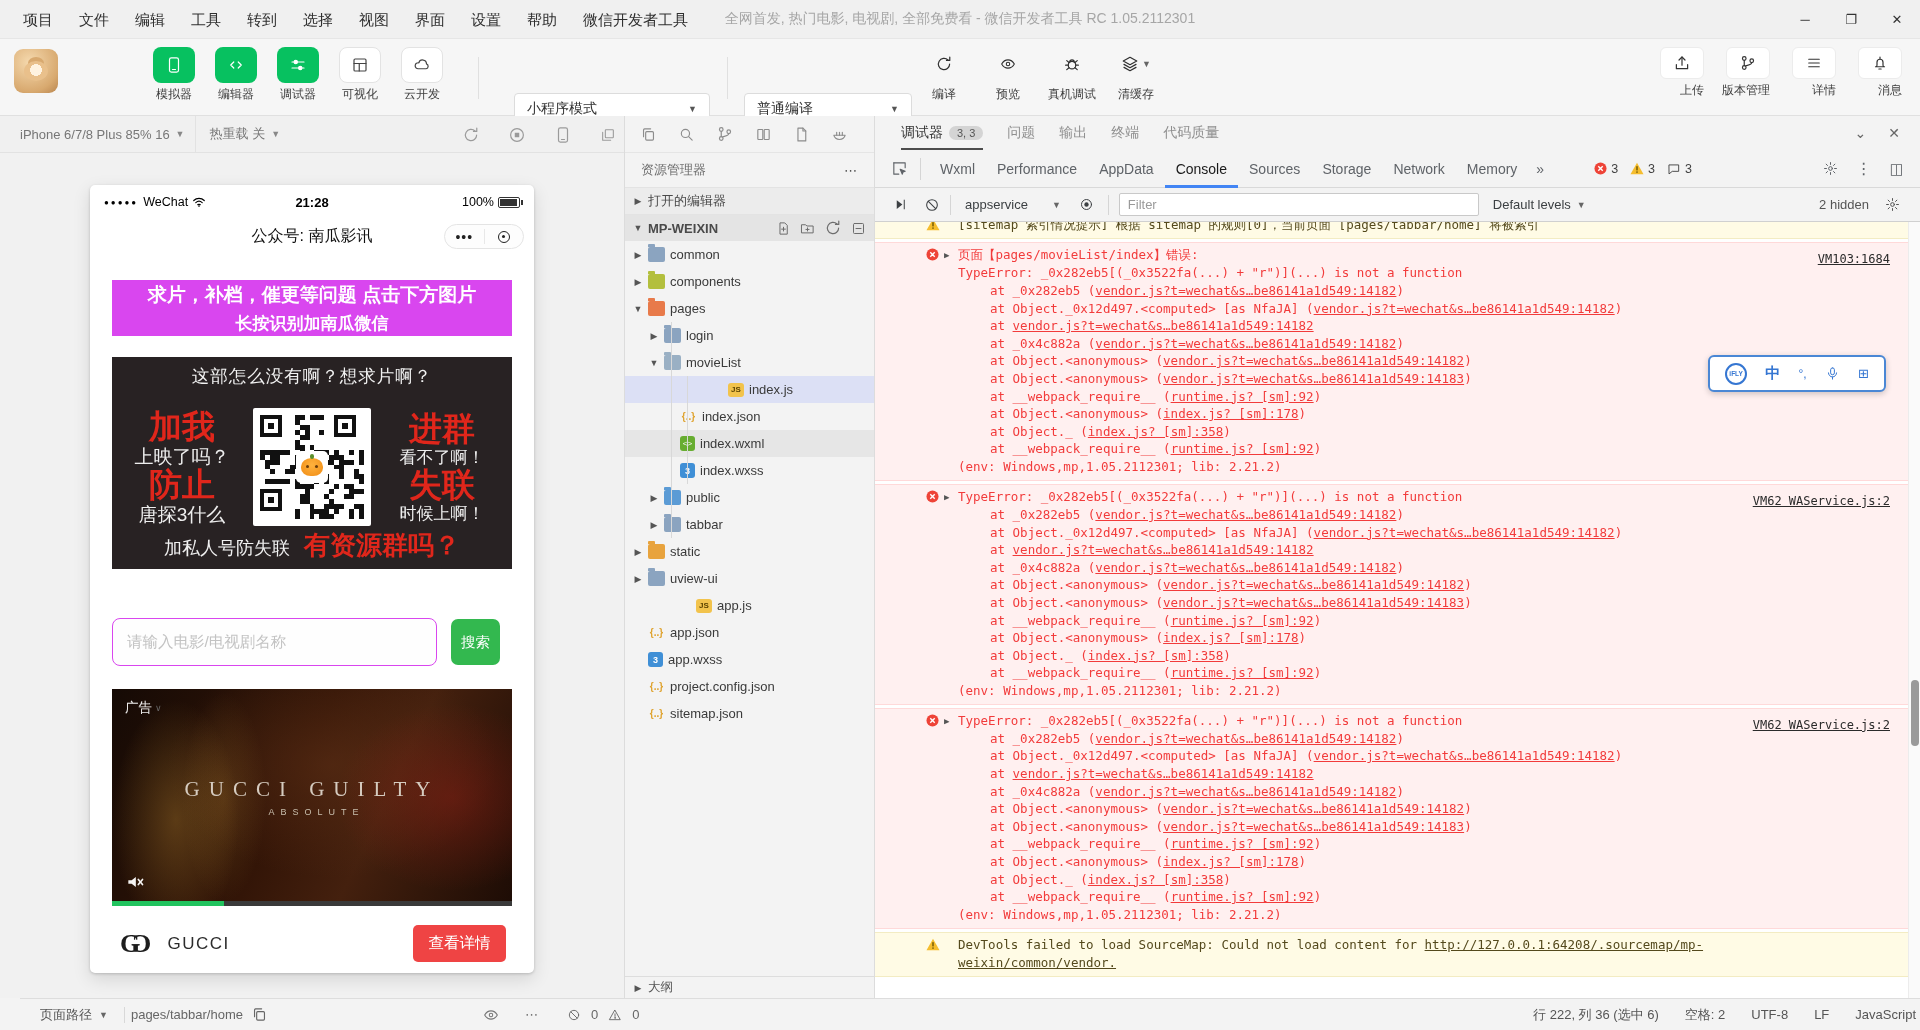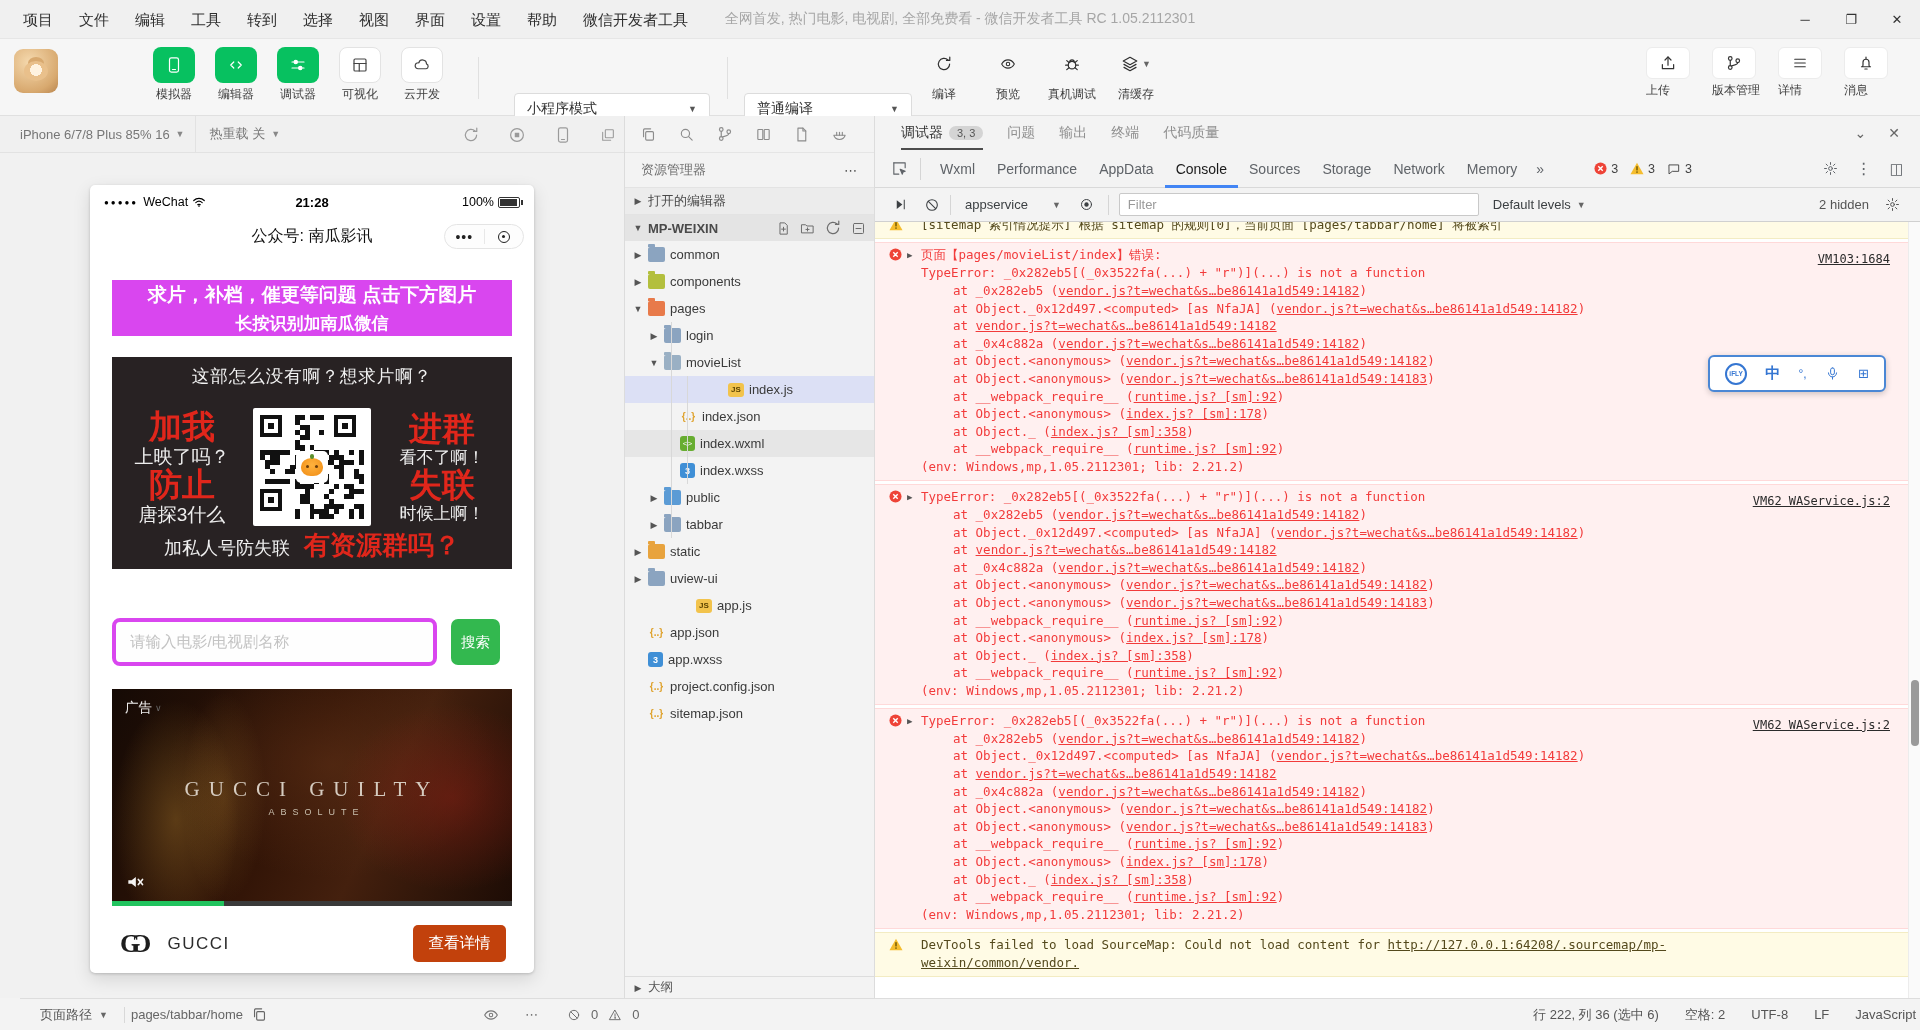--- a/index.html
+++ b/index.html
@@ -34,21 +34,21 @@
   .nav-lbl { font-size:12px; color:#3f3f3f; white-space:nowrap; }
   .vsep { position:absolute; top:18px; width:1px; height:42px; background:#e0e0e0; }
   .tb-select { position:absolute; top:54px; height:31px; background:#fff; border:1px solid #dcdcdc; border-radius:4px;
     display:flex; align-items:center; padding:0 12px; font-size:14px; color:#333; cursor:pointer; }
   .tb-select .caret { margin-left:auto; font-size:9px; color:#555; }
   #action-group { position:absolute; left:915px; top:8px; display:flex; gap:6px; }
   .act-item { width:58px; display:flex; flex-direction:column; align-items:center; gap:4px; cursor:pointer; color:#2f2f2f; }
   .act-item .nav-lbl { margin-top:1px; }
   .act-ico { height:34px; display:flex; align-items:center; justify-content:center; }
   #right-group { position:absolute; right:18px; top:8px; display:flex; gap:8px; }
-  .ract { width:58px; display:flex; flex-direction:column; align-items:flex-start; gap:3px; cursor:pointer; }
+  .ract { width:58px; display:flex; flex-direction:column; align-items:flex-end; gap:3px; cursor:pointer; }
   .ract-btn { width:44px; height:32px; border-radius:6px; background:#fff; border:1px solid #ececec;
     display:flex; align-items:center; justify-content:center; color:#333; }
 
   
   #main { position:absolute; left:0; top:116px; width:1920px; height:882px; display:flex; }
 
   
   #simulator { position:relative; width:625px; height:100%; background:#f1f1f1; border-right:1px solid #dcdcdc; }
   #sim-toolbar { position:absolute; left:0; top:0; width:100%; height:37px; background:#f0f0f0;
     border-bottom:1px solid #e2e2e2; display:flex; align-items:center; font-size:13px; color:#767676; }
@@ -99,21 +99,21 @@
     background:#fff; border-radius:5px; display:flex; align-items:center; justify-content:center; }
   #qr-pumpkin .p { position:relative; width:22px; height:18px; background:radial-gradient(circle at 50% 40%, #ffb23e, #f08c14);
     border-radius:48% 48% 44% 44%; }
   #qr-pumpkin .p::before { content:""; position:absolute; left:9px; top:-4px; width:4px; height:5px; background:#5a8f2d; border-radius:2px; }
   #qr-pumpkin .p::after { content:""; position:absolute; left:5px; top:7px; width:3px; height:3px; border-radius:50%;
     background:#6b3c0a; box-shadow:9px 0 0 #6b3c0a; }
   #qr-bottom { display:flex; align-items:baseline; gap:14px; margin:2px 0 8px; }
   #qr-b1 { font-size:18px; color:#f0f0f0; }
   #qr-b2 { font-size:26px; font-weight:bold; color:#e0261b; }
   #p-search { position:absolute; left:22px; top:433px; width:400px; height:48px; display:flex; align-items:center; }
-  #search-input { width:325px; height:48px; border:4px solid #d946ef; border-radius:8px; background:#fefefe;
+  #search-input { width:325px; height:48px; border:1px solid #d946ef; border-radius:8px; background:#fefefe;
     padding:0 14px; font-size:15.5px; color:#333; outline:none; font-family:Liberation Sans, sans-serif; }
   #search-input::placeholder { color:#c3c3c3; }
   #search-btn { margin-left:14px; width:49px; height:46px; background:#33b84f; color:#fff; font-size:14.5px;
     border:none; border-radius:7px; cursor:pointer; font-family:inherit; }
   #ad-card { position:absolute; left:22px; top:504px; width:400px; height:217px; overflow:hidden; background:
     radial-gradient(90px 170px at 16% 60%, rgba(205,150,55,.32), transparent 70%),
     radial-gradient(60px 150px at 28% 50%, rgba(190,140,50,.22), transparent 70%),
     radial-gradient(160px 130px at 85% 50%, rgba(130,30,20,.55), transparent 72%),
     radial-gradient(220px 150px at 55% 35%, rgba(95,48,22,.6), transparent 75%),
     linear-gradient(115deg,#150a05,#331507 45%,#44200e 65%,#1d0c05); }
@@ -123,21 +123,21 @@
     letter-spacing:9px; font-family:"Liberation Serif","DejaVu Serif",serif; }
   #ad-sub { position:absolute; left:9px; right:0; top:118px; text-align:center; color:#c9bfae; font-size:9px; letter-spacing:6px; }
   #ad-mute { position:absolute; left:13px; bottom:14px; color:#fff; opacity:.95; }
   #ad-progress { position:absolute; left:0; bottom:0; width:100%; height:5px; background:#3a3a3a; }
   #ad-progress i { display:block; height:100%; width:28%; background:#21c35e; }
   #brand-row { position:absolute; left:22px; top:735px; width:400px; height:47px; display:flex; align-items:center; }
   #gg-logo { display:flex; font-family:"Liberation Serif","DejaVu Serif",serif; font-weight:bold; font-size:26px;
     color:#1d1d1d; margin-left:8px; }
   #gg-logo .g2 { transform:scaleX(-1); margin-left:-9px; }
   #brand-name { margin-left:16px; font-size:17px; letter-spacing:1.5px; color:#2c2c2c; }
-  #ad-cta { margin-left:auto; margin-right:6px; width:93px; height:37px; background:#c2410c; color:#fff;
+  #ad-cta { margin-left:auto; margin-right:6px; width:93px; height:37px; background:#ef4444; color:#fff;
     border:none; border-radius:5px; font-size:15.5px; cursor:pointer; font-family:inherit; }
 
   
   #explorer { position:relative; width:250px; height:100%; background:#f3f3f3; border-right:1px solid #dcdcdc; font-size:13px; }
   #exp-strip { height:37px; border-bottom:1px solid #e5e5e5; display:flex; align-items:center; gap:21px; padding-left:15px; color:#8c8c8c; }
   #exp-header { height:34px; display:flex; align-items:center; padding:0 16px; color:#6d6d6d; font-size:13px; }
   #exp-header .dots { margin-left:auto; color:#555; letter-spacing:1px; cursor:pointer; }
   .exp-sect { height:27px; display:flex; align-items:center; gap:5px; padding:0 8px; color:#4a4a4a; cursor:pointer; background:#ececec; border-top:1px solid #e3e3e3; }
   .exp-sect.root { background:#e4e4e4; font-weight:bold; }
   .sect-icons { margin-left:auto; display:flex; gap:9px; color:#6d6d6d; }
@@ -192,21 +192,21 @@
   .centry { position:relative; border-top:1px solid rgba(0,0,0,.04); }
   .centry.warn { background:#fffbe5; border-top:1px solid #f3ecc3; border-bottom:1px solid #f3ecc3; color:#54491c; }
   .centry.error { background:#fff0f0; border-top:1px solid #ffd9d9; border-bottom:1px solid #ffd9d9; color:#f23b3b; margin:3px 0; }
   .cline { position:relative; line-height:18px; padding:0 150px 0 46px; }
   .cline .gut { position:absolute; left:14px; top:2px; }
   .cline .car { position:absolute; left:32px; top:0; color:#555; font-size:9px; line-height:18px; }
   .cstack { padding-left:78px; line-height:17.6px; }
   .cenv { padding-left:46px; line-height:18px; }
   .clink { text-decoration:underline; cursor:pointer; }
   .csrc { position:absolute; right:18px; top:4px; color:#2b2b2b; text-decoration:underline; cursor:pointer; font-size:12px; }
-  .pad-tb { padding-top:3px; padding-bottom:4px; }
+  .pad-tb { padding-top:3px; padding-bottom:4px;padding-left:37px; }
   #ime { position:absolute; left:833px; top:239px; width:178px; height:37px; background:#fff; border:2px solid #4a87d5;
     border-radius:6px; box-shadow:0 2px 6px rgba(0,0,0,.2); display:flex; align-items:center; justify-content:space-around;
     padding:0 6px; color:#3576d2; z-index:5; }
   #ime .ifly { width:22px; height:22px; border:2px solid #3576d2; border-radius:50%; font-size:6.5px; font-weight:bold;
     display:flex; align-items:center; justify-content:center; }
   #ime .zh { font-size:15px; font-weight:bold; }
   #dbg-scroll { position:absolute; right:0; top:106px; width:12px; bottom:0; background:#fafafa; border-left:1px solid #ececec; }
   #dbg-thumb { position:absolute; left:2px; width:8px; top:458px; height:66px; background:#9a9a9a; border-radius:4px; }
 
   

